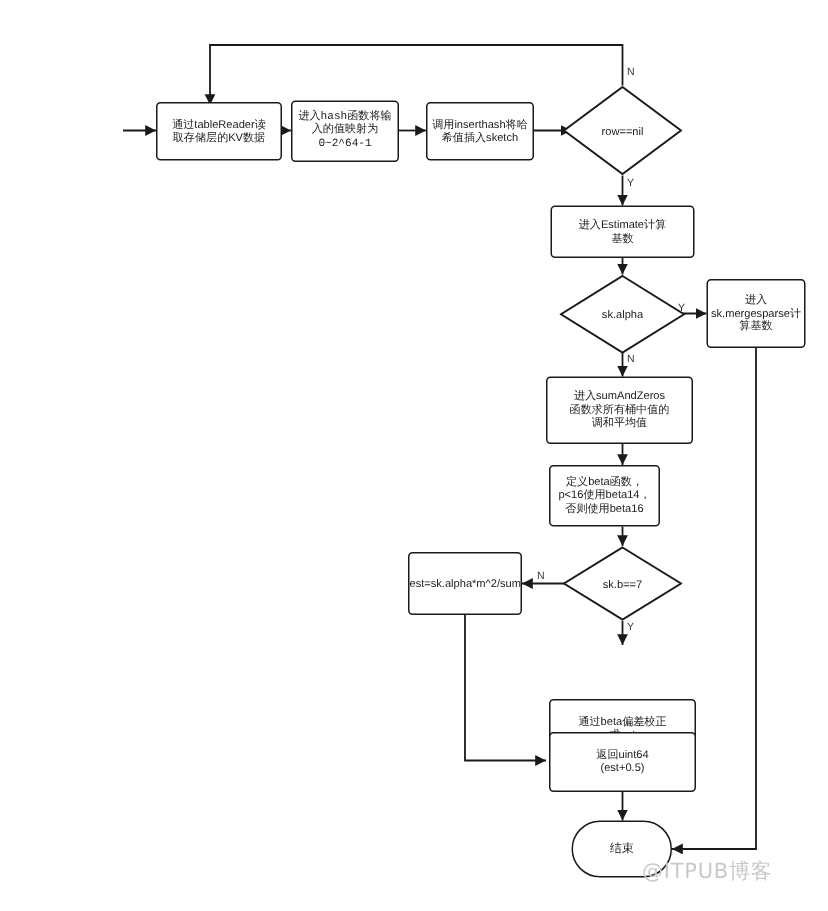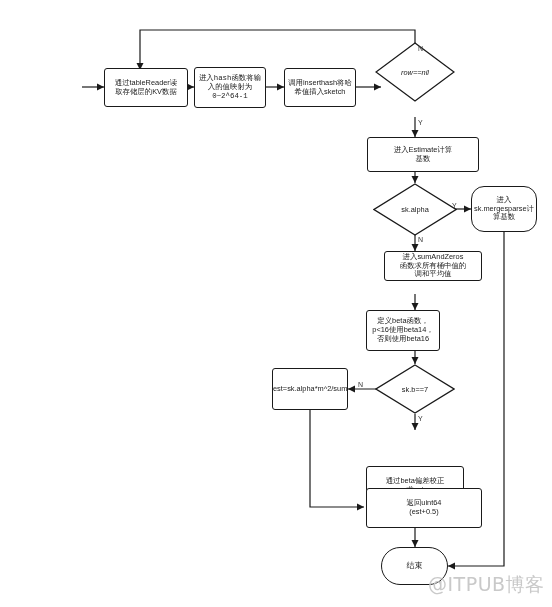--- a/index.html
+++ b/index.html
@@ -72,21 +72,21 @@
   .edge-label {
     position: absolute;
     font-size: 7px;
     color: #333333;
     background: transparent;
     line-height: 1;
     white-space: nowrap;
   }
   .watermark {
     position: absolute;
-    font-size: 19px;
+    font-size: 14px;
     color: #c9c9c9;
     letter-spacing: 0.5px;
     white-space: nowrap;
     font-family: "DejaVu Sans", sans-serif;
   }
 </style>
 </head>
 <body>
 
 <div id="canvas">
@@ -145,46 +145,46 @@
     <span>进入hash函数将输
 入的值映射为
 0~2^64-1</span>
   </div>
 
   <div class="node n-process" style="left:284px; top:68px; width:72px; height:39px;">
     <span>调用inserthash将哈
 希值插入sketch</span>
   </div>
 
-  <div class="n-decision-wrap" style="left:375px; top:42px; width:80px; height:60px;font-style:italic;">
+  <div class="n-decision-wrap" style="left:375px; top:57px; width:80px; height:60px;">
     <svg class="n-decision-shape" viewBox="0 0 80 60" xmlns="http://www.w3.org/2000/svg">
       <polygon points="40,1 79,30 40,59 1,30" fill="#ffffff" stroke="#1a1a1a" stroke-width="1.3"></polygon>
     </svg>
     <div class="n-decision-label">row==nil</div>
   </div>
 
-  <div class="node n-process" style="left:367px; top:137px; width:112px; height:35px;">
+  <div class="node n-process" style="left:367px; top:137px; width:96px; height:35px;">
     <span>进入Estimate计算
 基数</span>
   </div>
 
   <div class="n-decision-wrap" style="left:373px; top:183px; width:84px; height:53px;">
     <svg class="n-decision-shape" viewBox="0 0 84 53" xmlns="http://www.w3.org/2000/svg">
       <polygon points="42,1 83,26.5 42,52 1,26.5" fill="#ffffff" stroke="#1a1a1a" stroke-width="1.3"></polygon>
     </svg>
     <div class="n-decision-label">sk.alpha</div>
   </div>
 
-  <div class="node n-process" style="left:471px; top:186px; width:66px; height:46px;border-radius:13px;">
+  <div class="node n-process" style="left:471px; top:186px; width:66px; height:46px;">
     <span>进入
 sk.mergesparse计
 算基数</span>
   </div>
 
-  <div class="node n-process" style="left:384px; top:251px; width:98px; height:30px;">
+  <div class="node n-process" style="left:364px; top:251px; width:98px; height:45px;">
     <span>进入sumAndZeros
 函数求所有桶中值的
 调和平均值</span>
   </div>
 
   <div class="node n-process" style="left:366px; top:310px; width:74px; height:41px;">
     <span>定义beta函数，
 p&lt;16使用beta14，
 否则使用beta16</span>
   </div>
@@ -198,21 +198,21 @@
 
   <div class="node n-process" style="left:272px; top:368px; width:76px; height:42px; white-space:nowrap; justify-content:flex-start; padding-left:0;">
     <span>est=sk.alpha*m^2/sum</span>
   </div>
 
   <div class="node n-process" style="left:366px; top:430px; width:98px; height:40px;margin-top:36px;">
     <span>通过beta偏差校正
 求est</span>
   </div>
 
-  <div class="node n-process" style="left:366px; top:488px; width:116px; height:40px;">
+  <div class="node n-process" style="left:366px; top:488px; width:98px; height:40px;">
     <span>返回uint64
 (est+0.5)</span>
   </div>
 
   <div class="node n-terminal" style="left:381px; top:547px; width:67px; height:38px;">
     <span>结束</span>
   </div>
 
   <div class="edge-label" style="left:418px; top:45px;">N</div>
   <div class="edge-label" style="left:418px; top:119px;">Y</div>

